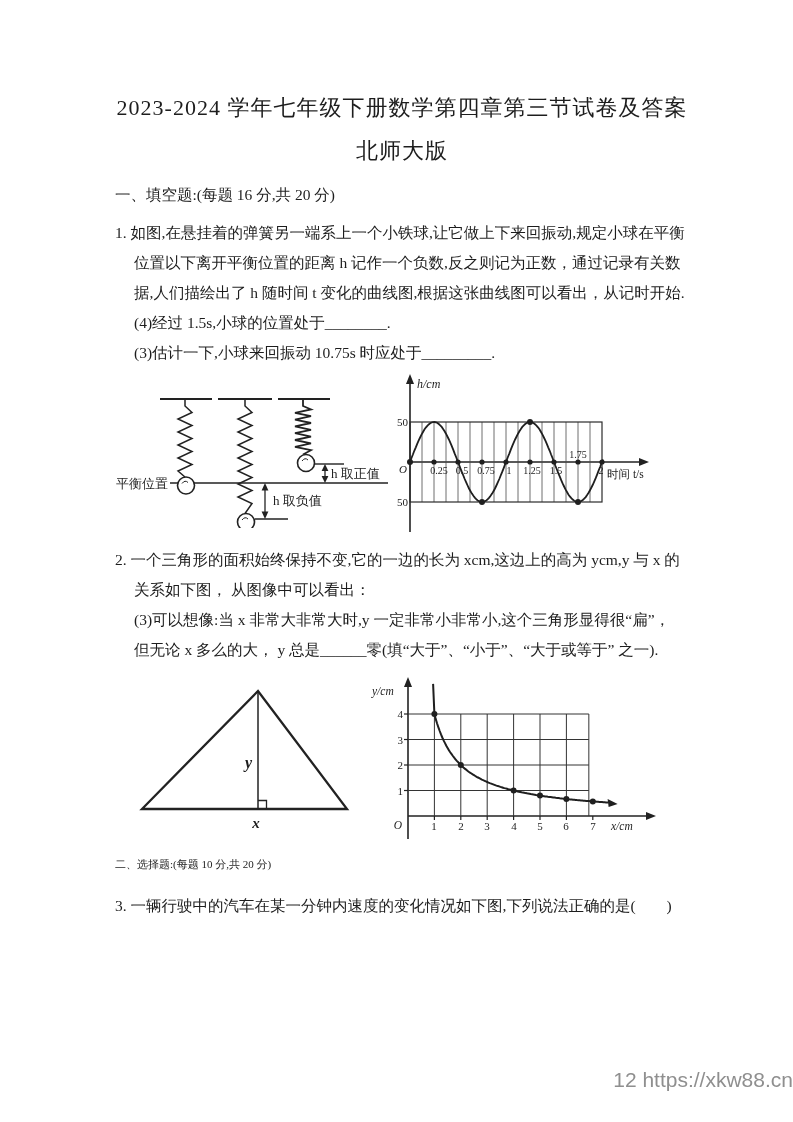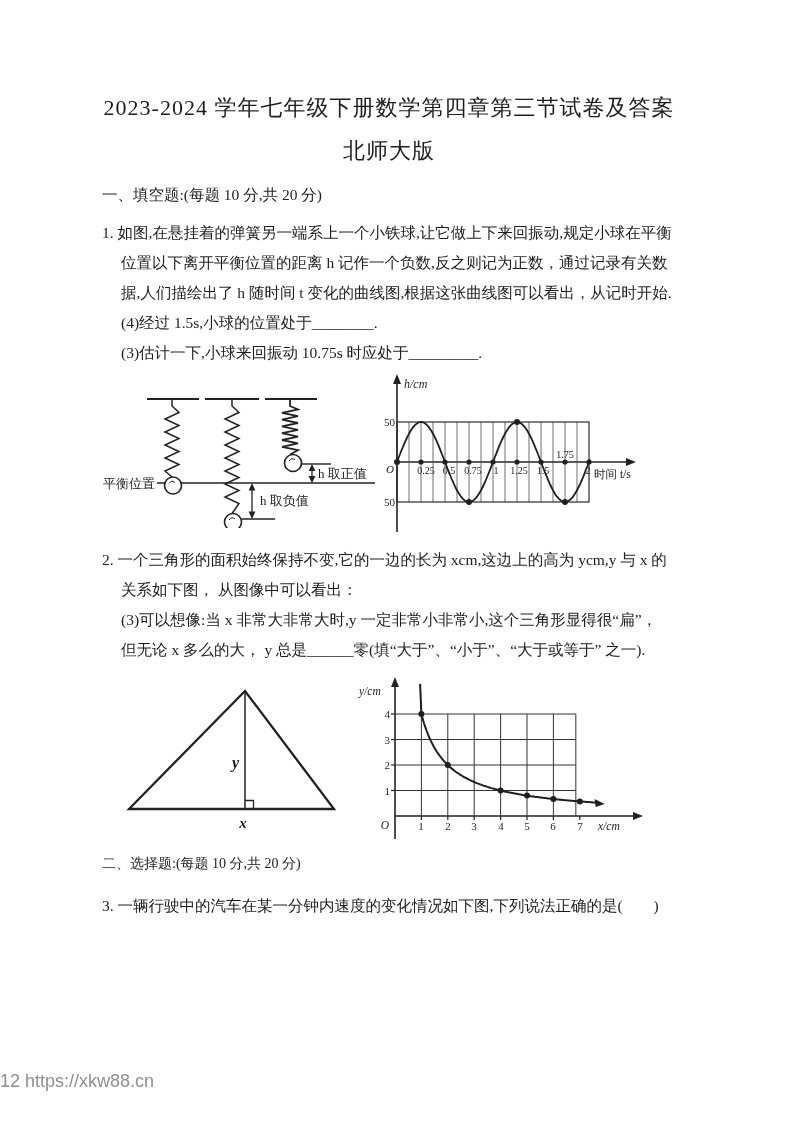--- a/index.html
+++ b/index.html
@@ -1,41 +1,41 @@
 <!DOCTYPE html>
 <html><head>
 <meta charset="utf-8">
 <style>
   html,body{margin:0;padding:0;background:#ffffff;}
   .page{position:relative;width:793px;height:1122px;background:#fff;overflow:hidden;
         font-family:"Liberation Serif","DejaVu Serif",serif;color:#1d1d1d;}
-  .content{position:absolute;left:102px;top:86px;width:574px;}
+  .content{position:absolute;left:115px;top:86px;width:574px;}
   .title{font-size:22px;line-height:43px;text-align:center;margin:0;font-weight:normal;letter-spacing:1px;}
   .heading{font-size:15.5px;line-height:30px;margin-top:8px;}
   .stem{font-size:15.5px;line-height:30px;margin:8px 0 0 0;padding-left:19px;text-indent:-19px;}
   .parts .part{font-size:15.5px;line-height:30px;padding-left:19px;}
   .figrow{display:flex;align-items:flex-start;margin:4px 0 0 -3px;}
   .figrow .springs-wrap{margin-top:21px;}
   .figrow2{display:flex;align-items:flex-start;gap:8px;margin:8px 0 0 15px;}
-  .heading2{font-size:14px;line-height:30px;margin-top:4px;}
+  .heading2{font-size:11px;line-height:30px;margin-top:4px;}
   .q3{font-size:15.5px;line-height:30px;margin-top:12px;}
   svg{display:block;}
   svg text{font-family:"Liberation Serif","DejaVu Serif",serif;fill:#1d1d1d;}
-  .footer{position:absolute;left:0;right:0;bottom:30px;text-align:left;
-          font-family:"Liberation Sans","DejaVu Sans",sans-serif;font-size:18px;color:#8f8f8f;}
+  .footer{position:absolute;left:0;right:0;bottom:30px;text-align:right;
+          font-family:"Liberation Sans","DejaVu Sans",sans-serif;font-size:21px;color:#8f8f8f;}
 </style>
 </head>
 <body>
 
 <div class="page">
   <div class="content">
 
     <h1 class="title">2023-2024 学年七年级下册数学第四章第三节试卷及答案北师大版</h1>
 
-    <div class="heading">一、填空题:(每题 10 分,共 20 分)</div>
+    <div class="heading">一、填空题:(每题 16 分,共 20 分)</div>
 
     <p class="stem">1. 如图,在悬挂着的弹簧另一端系上一个小铁球,让它做上下来回振动,规定小球在平衡位置以下离开平衡位置的距离 h 记作一个负数,反之则记为正数，通过记录有关数据,人们描绘出了 h 随时间 t 变化的曲线图,根据这张曲线图可以看出，从记时开始.</p>
 
     <div class="parts">
       <div class="part">(4)经过 1.5s,小球的位置处于________.</div>
       <div class="part">(3)估计一下,小球来回振动 10.75s 时应处于_________.</div>
     </div>
 
     <div class="figrow">
       <div class="springs-wrap">

